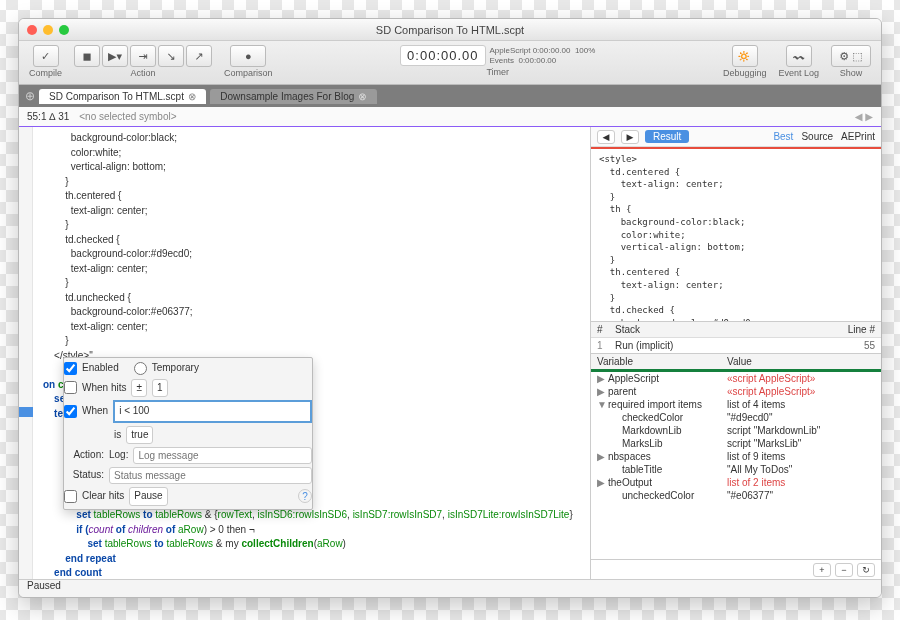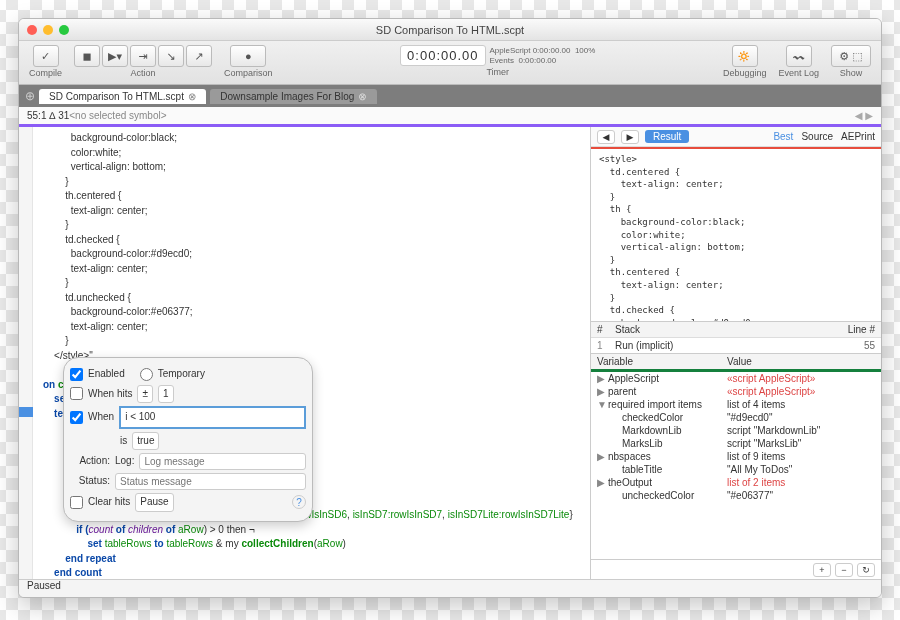--- a/index.html
+++ b/index.html
@@ -15,32 +15,32 @@
 .tbtns{display:flex;gap:2px}
 .tbtn{background:linear-gradient(#fff,#e8e8e8);border:1px solid #bbb;border-radius:3px;height:22px;min-width:26px;display:flex;align-items:center;justify-content:center;font-size:11px;color:#555}
 .tlabel{font-size:9px;color:#666}
 .timer{font-family:Liberation Sans, sans-serif;background:#fff;border:1px solid #ccc;border-radius:3px;padding:2px 6px;font-size:13px;letter-spacing:1px}
 .tinfo{font-size:8px;color:#666;line-height:1.2}
 .spacer{flex:1}
 .tabs{height:22px;background:#7d7d7d;display:flex;align-items:center;padding:0 6px;gap:4px}
 .tab{background:#9a9a9a;color:#fff;padding:2px 10px;border-radius:3px 3px 0 0;font-size:10px;display:flex;align-items:center;gap:4px}
 .tab.active{background:#fff;color:#333}
 .tabx{color:#888;font-size:10px}
-.navbar{height:20px;background:#fafafa;border-bottom:3px solid #8b5cf6;display:flex;align-items:center;padding:0 8px;font-size:10px;}
+.navbar{height:20px;background:#fafafa;border-bottom:1px solid #8b5cf6;display:flex;align-items:center;padding:0 8px;font-size:10px;gap:10px}
 .navbar .sym{color:#888}
 .content{flex:1;display:flex;overflow:hidden}
 .editor{flex:1;background:#fff;border-right:1px solid #ccc;font-family:Menlo,monospace;font-size:10px;line-height:1.45;padding:4px 8px;position:relative;overflow:hidden}
 .editor .ln{white-space:pre}
 .kw{color:#0a48a8;font-weight:bold}
 .hn{color:#0a8a0a;font-weight:bold}
 .vr{color:#0a8a0a}
 .it{font-style:italic;color:#6a1a9a}
 .gutter{position:absolute;left:0;top:0;bottom:0;width:14px;background:#f5f5f5;border-right:1px solid #e5e5e5}
 .bp{position:absolute;left:0;width:14px;height:10px;background:#4a90e2}
-.popover{position:absolute;left:44px;top:230px;width:250px;background:#f4f4f4;border:1px solid #bbb;border-radius:15px;box-shadow:0 4px 12px rgba(0,0,0,.2);padding:6px;font-family:-apple-system;font-size:10px}
+.popover{position:absolute;left:44px;top:230px;width:250px;background:#f4f4f4;border:1px solid #bbb;border-radius:2px;box-shadow:0 4px 12px rgba(0,0,0,.2);font-family:-apple-system;font-size:10px}
 .popover .row{display:flex;align-items:center;gap:5px;margin:3px 0}
 .popover input[type=text]{flex:1;border:1px solid #ccc;border-radius:3px;padding:2px 4px;font-size:10px}
 .popover .sel{border:1px solid #ccc;border-radius:3px;padding:1px 4px;background:#fff;font-size:10px}
 .popover .inhl{border:2px solid #5b9dd9;background:#fff;padding:2px 4px}
 .right{width:290px;display:flex;flex-direction:column;background:#fff}
 .rtool{height:20px;background:#fafafa;border-bottom:1px solid #ddd;display:flex;align-items:center;padding:0 6px;gap:6px}
 .rbtn{border:1px solid #ccc;border-radius:3px;width:18px;height:14px;display:flex;align-items:center;justify-content:center;font-size:9px;background:#fff}
 .pill{background:#4a90e2;color:#fff;border-radius:3px;padding:1px 8px;font-size:10px}
 .rtabs{margin-left:auto;display:flex;gap:8px;font-size:10px}
 .rtabs .sel{color:#4a90e2}

